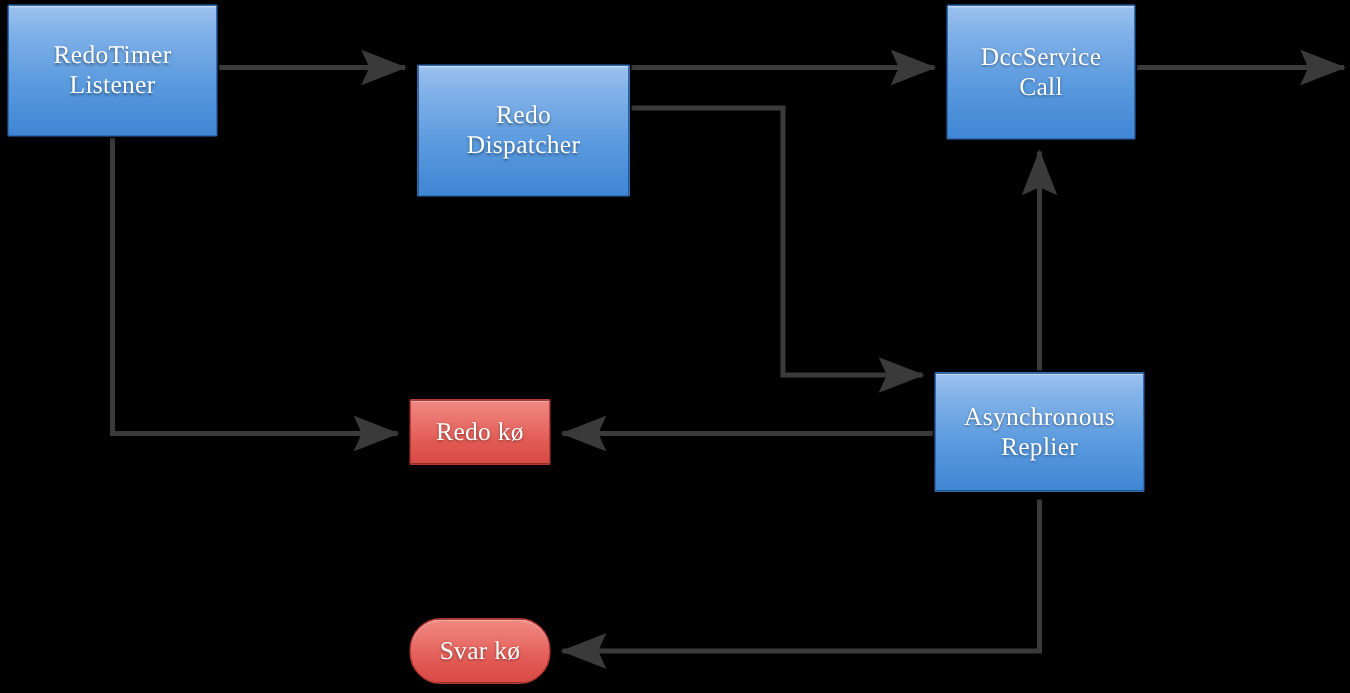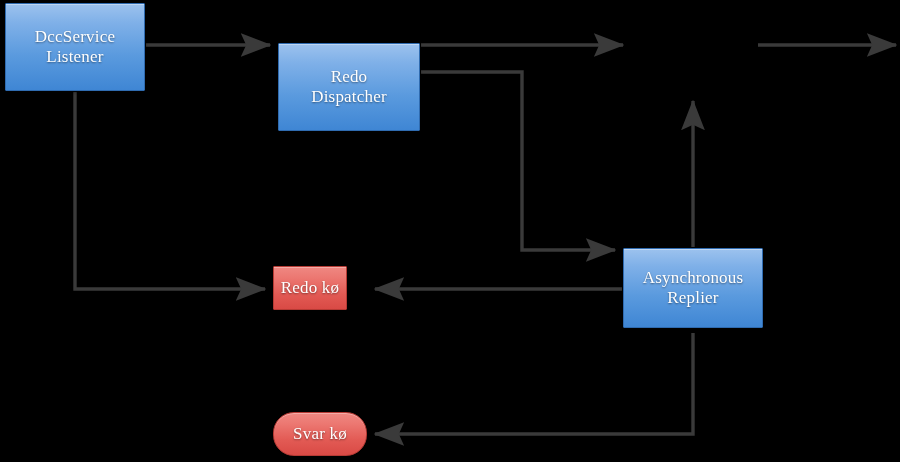--- a/index.html
+++ b/index.html
@@ -76,36 +76,40 @@
         <polyline points="421,72 522,72 522,250 615,250" class="edge-line" stroke="#3a3a3a" marker-end="url(#arrowhead)"></polyline>
         <polyline points="758,45 896,45" class="edge-line" stroke="#3a3a3a" marker-end="url(#arrowhead)"></polyline>
         <polyline points="693,247 693,101" class="edge-line" stroke="#3a3a3a" marker-end="url(#arrowhead)"></polyline>
         <polyline points="75,92 75,289 265,289" class="edge-line" stroke="#3a3a3a" marker-end="url(#arrowhead)"></polyline>
         <polyline points="622,289 375,289" class="edge-line" stroke="#3a3a3a" marker-end="url(#arrowhead)"></polyline>
         <polyline points="693,333 693,434 375,434" class="edge-line" stroke="#3a3a3a" marker-end="url(#arrowhead)"></polyline>
       </g>
   </svg>
 
   <div class="node blue" style="left: 5px; top: 3px; width: 140px; height: 88px;">
-    <span class="label">DccService
+    <span class="label">RedoTimer
 Listener</span>
   </div>
 
   <div class="node blue" style="left: 278px; top: 3px; width: 142px; height: 88px; margin-top: 40px;">
     <span class="label">Redo
 Dispatcher</span>
   </div>
 
+  <div class="node blue" style="left: 631px; top: 3px; width: 126px; height: 90px;">
+    <span class="label">DccService
+Call</span>
+  </div>
 
   <div class="node blue" style="left: 623px; top: 248px; width: 140px; height: 80px;">
     <span class="label">Asynchronous
 Replier</span>
   </div>
 
-  <div class="node red" style="left: 273px; top: 266px; width: 74px; height: 44px;">
+  <div class="node red" style="left: 273px; top: 266px; width: 94px; height: 44px;">
     <span class="label">Redo kø</span>
   </div>
 
   <div class="node red" style="left: 273px; top: 412px; width: 94px; height: 44px; border-radius: 21px;">
     <span class="label">Svar kø</span>
   </div>
 
 </div>
 
 </body></html>

